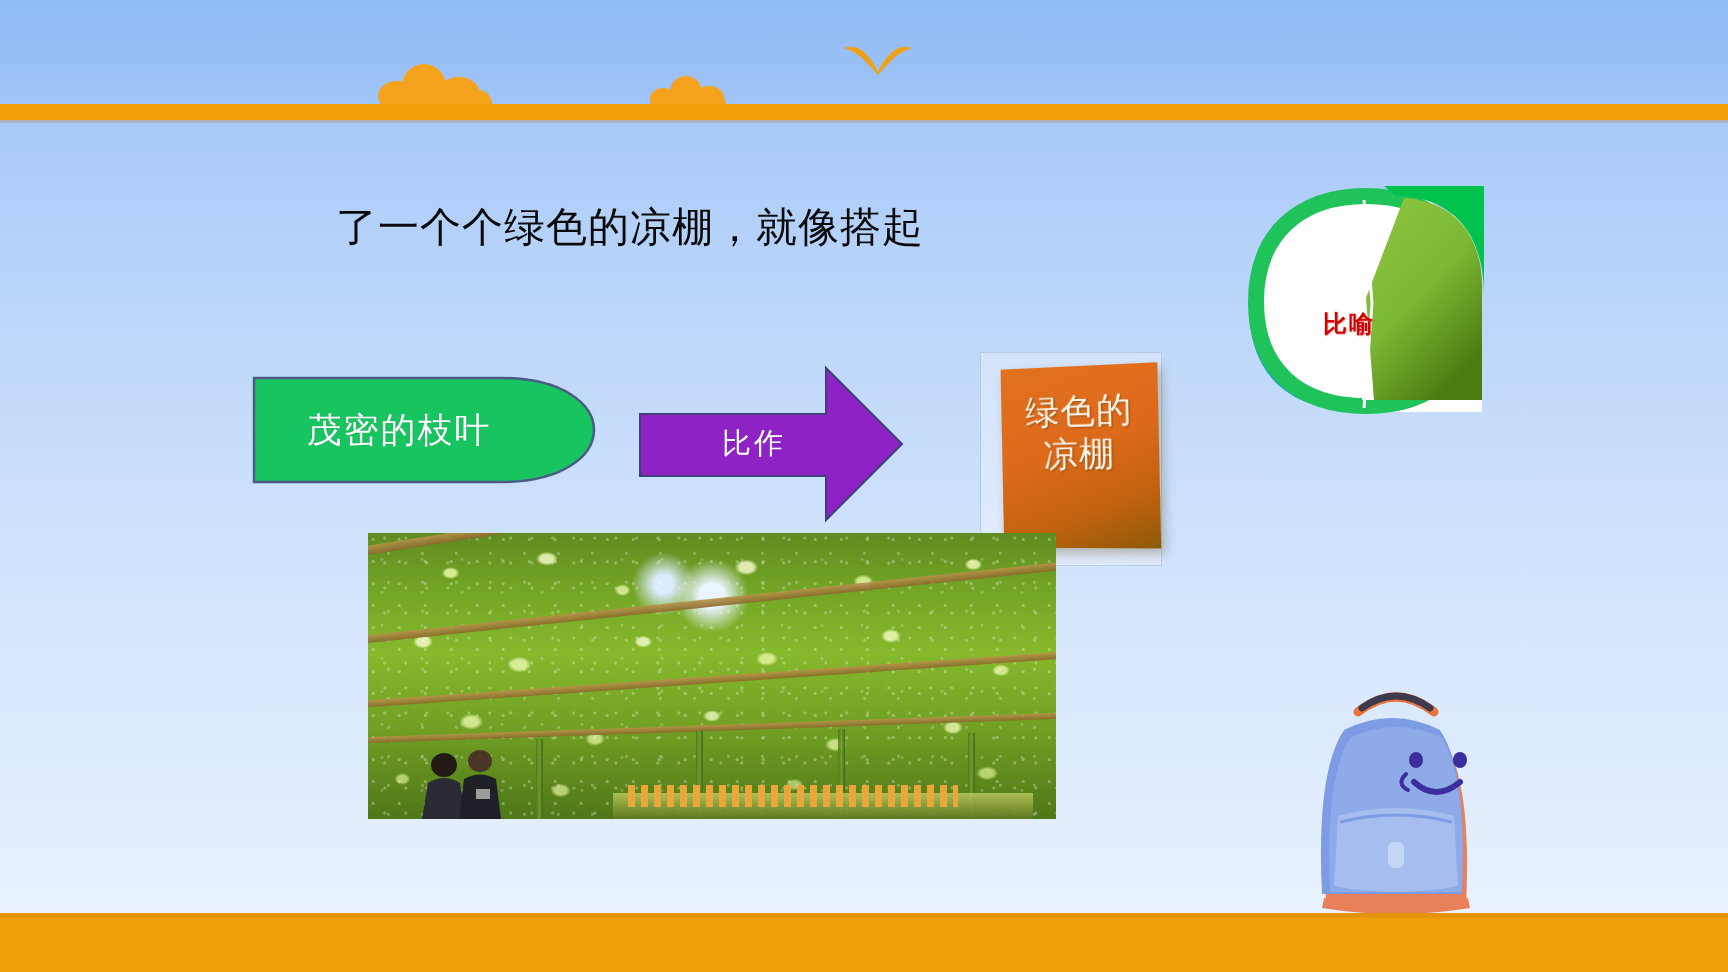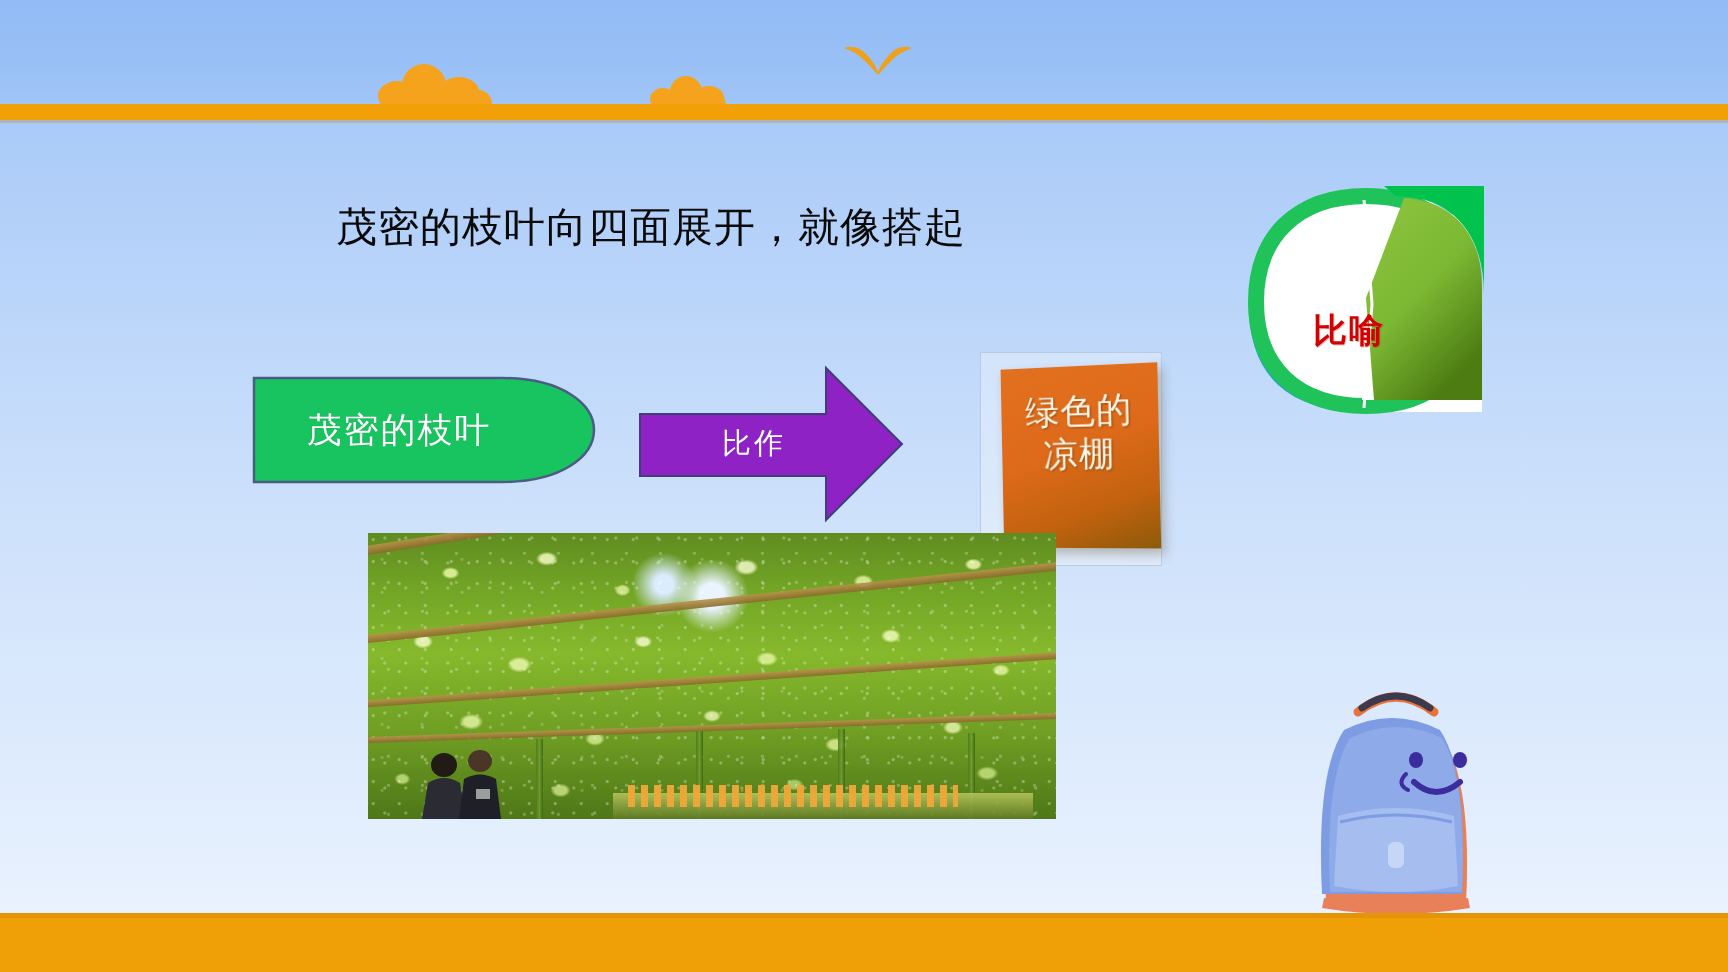--- a/index.html
+++ b/index.html
@@ -87,21 +87,21 @@
     text-align:center;color:#fff6e8;font-size:35px;line-height:1.22;
     letter-spacing:1px;
     font-family:"DejaVu Sans","Liberation Sans",sans-serif;
     text-shadow:1px 1px 2px rgba(90,50,0,.55);
   }
   .notebox .lbl b{display:block;font-weight:400;}
   
   .leaf{position:absolute;left:1244px;top:186px;width:244px;height:230px;}
   .leaf .txt{
     position:absolute;left:30px;top:122px;width:150px;text-align:center;
-    color:#d40000;font-size:34px;font-weight:700;letter-spacing:2px;
+    color:#d40000;font-size:24px;font-weight:700;letter-spacing:2px;
     font-family:"DejaVu Sans","Liberation Sans",sans-serif;
     text-shadow:1px 1px 0 rgba(150,0,0,.25);
   }
   
   .photo{
     position:absolute;left:368px;top:533px;width:688px;height:286px;
     overflow:hidden;background:#3c6b17;
   }
   .photo .sky{position:absolute;inset:0;background:
      radial-gradient(circle at 50% 22%, #eaf4ff 0 3%, rgba(234,244,255,0) 9%),
@@ -172,21 +172,21 @@
   <div class="bird" style="left:842px;top:42px;width:72px;height:34px;">
     <svg width="72" height="34" viewBox="0 0 72 34">
       <path d="M2 6 Q14 2 24 12 Q32 20 36 30 Q40 20 48 12 Q58 2 70 6 Q58 10 50 18 Q42 26 36 33 Q30 26 22 18 Q14 10 2 6 Z" fill="#f0a11a"></path>
     </svg>
   </div>
 
   <div class="top-bar"></div>
   <div class="top-bar-shadow"></div>
 
   <div class="para">
-    <span>茂密的枝叶向四面展开，就像搭起</span>
+    <span>了一个个绿色的凉棚，就像搭起</span>
   </div>
 
   <div class="greenshape">
     <svg width="344" height="108" viewBox="0 0 344 108" style="position:absolute;left:0;top:0;">
       <path d="M2 2 H250 C310 2 342 28 342 54 C342 80 310 106 250 106 H2 Z" fill="#17c45f" stroke="#4b5b86" stroke-width="2.5"></path>
     </svg>
     <div class="lbl">茂密的枝叶</div>
   </div>
 
   <div class="arrow">

